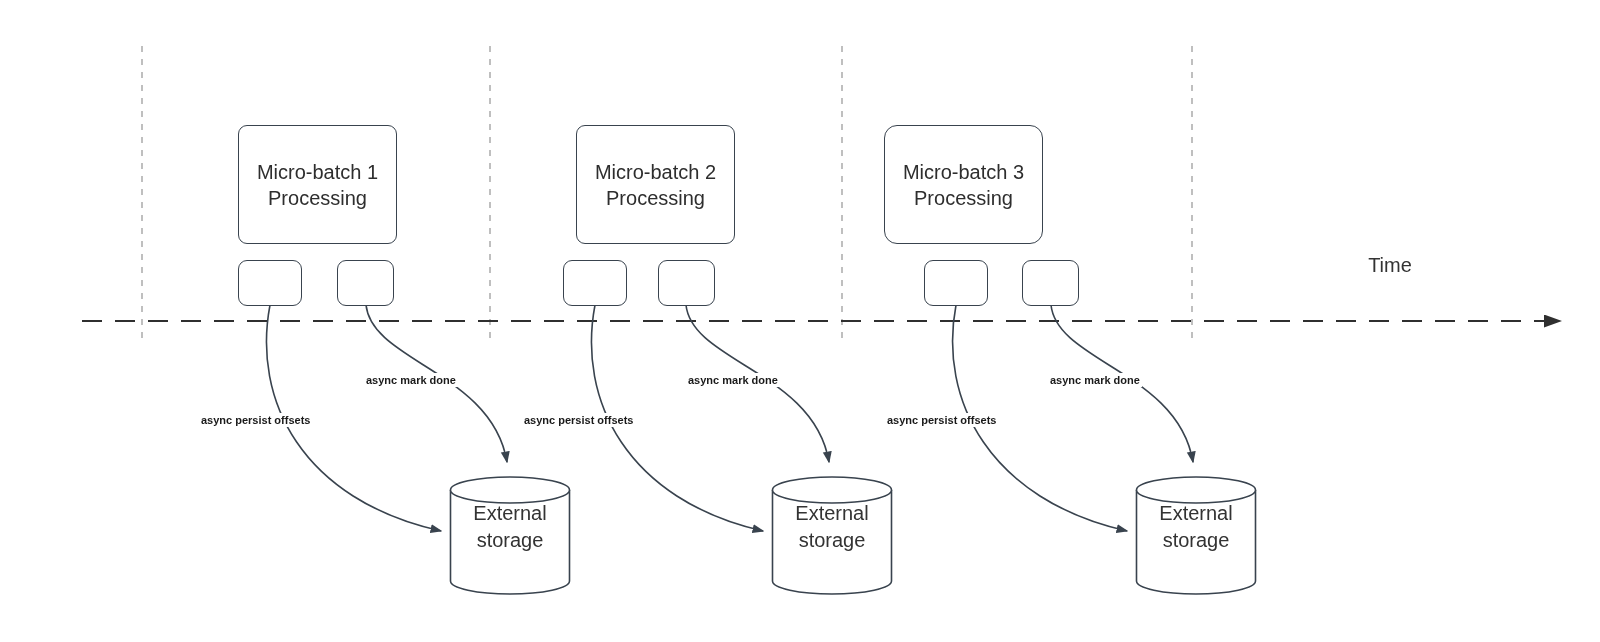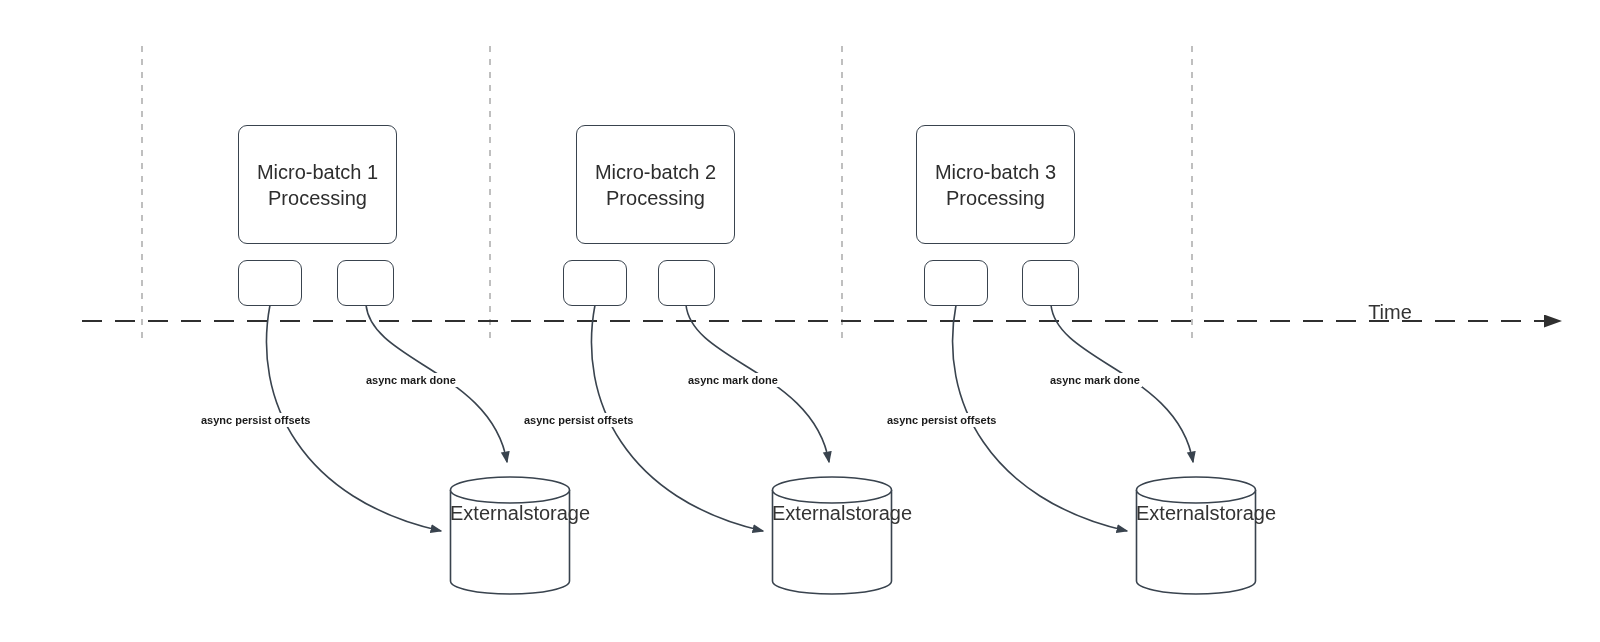--- a/index.html
+++ b/index.html
@@ -34,29 +34,29 @@
     position:absolute;
     font-size:11px;font-weight:700;color:#1a1a1a;
     text-align:center;
     background:#ffffff;
     white-space:nowrap;
     padding:1px 2px;
   }
   .cyl-text{
     position:absolute;
     width:120px;top:500px;
-    display:flex;flex-direction:row;align-items:center;
+    display:flex;flex-direction:column;align-items:center;
     color:#333333;font-size:20px;line-height:27px;
     text-align:center;
   }
   .time-label{
     position:absolute;
     left:1340px;top:254px;width:100px;
     text-align:center;
-    color:#333333;font-size:20px;margin-top:47px;
+    color:#333333;font-size:20px;
   }
 </style>
 </head>
 <body>
 
 <div class="canvas">
 
   <svg class="layer" viewBox="0 0 1600 642">
     <defs>
       <marker id="arrow" markerWidth="12" markerHeight="10" refX="10.5" refY="4.5" orient="auto" markerUnits="userSpaceOnUse">
@@ -116,21 +116,21 @@
   </div>
   <div class="smallbox" style="left:563px;width:62px;"></div>
   <div class="smallbox" style="left:658px;width:55px;"></div>
   <div class="arrow-label" style="left:522px;top:413px;">async persist offsets</div>
   <div class="arrow-label" style="left:686px;top:373px;">async mark done</div>
   <div class="cyl-text" style="left:772px;">
     <div>External</div>
     <div>storage</div>
   </div>
 
-  <div class="bigbox" style="left:916px;top:125px;">
+  <div class="bigbox" style="left:884px;top:125px;border-radius:13px;">
     <div>Micro-batch 3</div>
     <div>Processing</div>
   </div>
   <div class="smallbox" style="left:924px;width:62px;"></div>
   <div class="smallbox" style="left:1022px;width:55px;"></div>
   <div class="arrow-label" style="left:885px;top:413px;">async persist offsets</div>
   <div class="arrow-label" style="left:1048px;top:373px;">async mark done</div>
   <div class="cyl-text" style="left:1136px;">
     <div>External</div>
     <div>storage</div>

